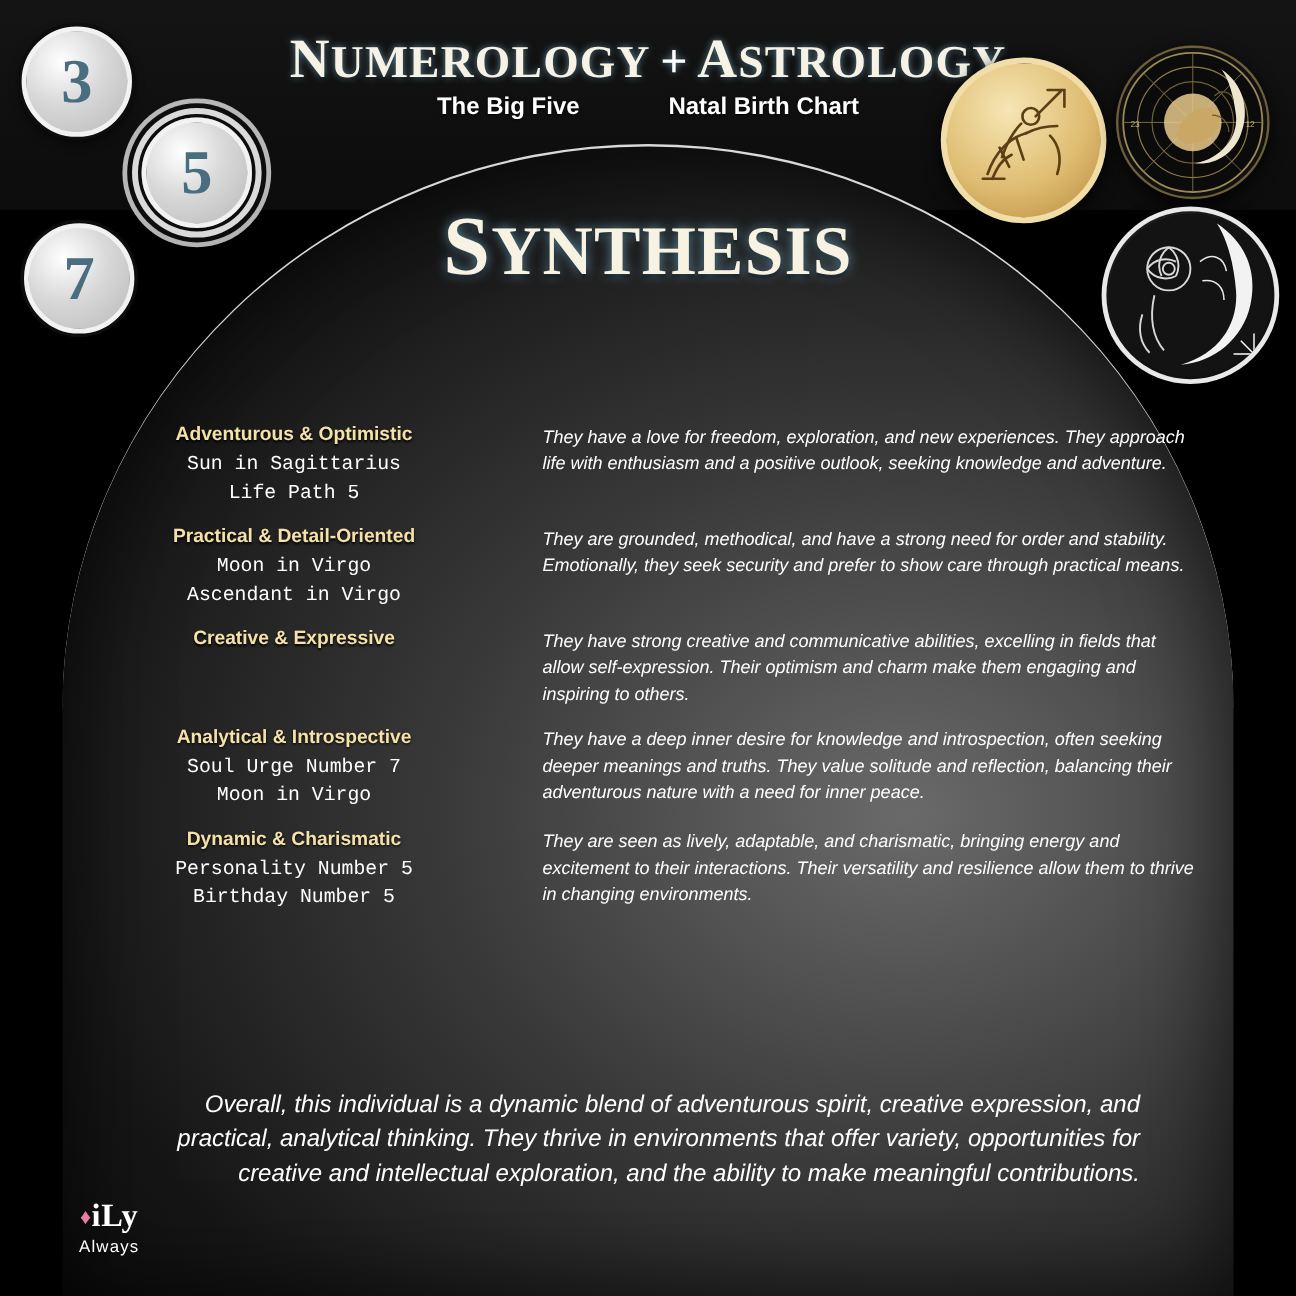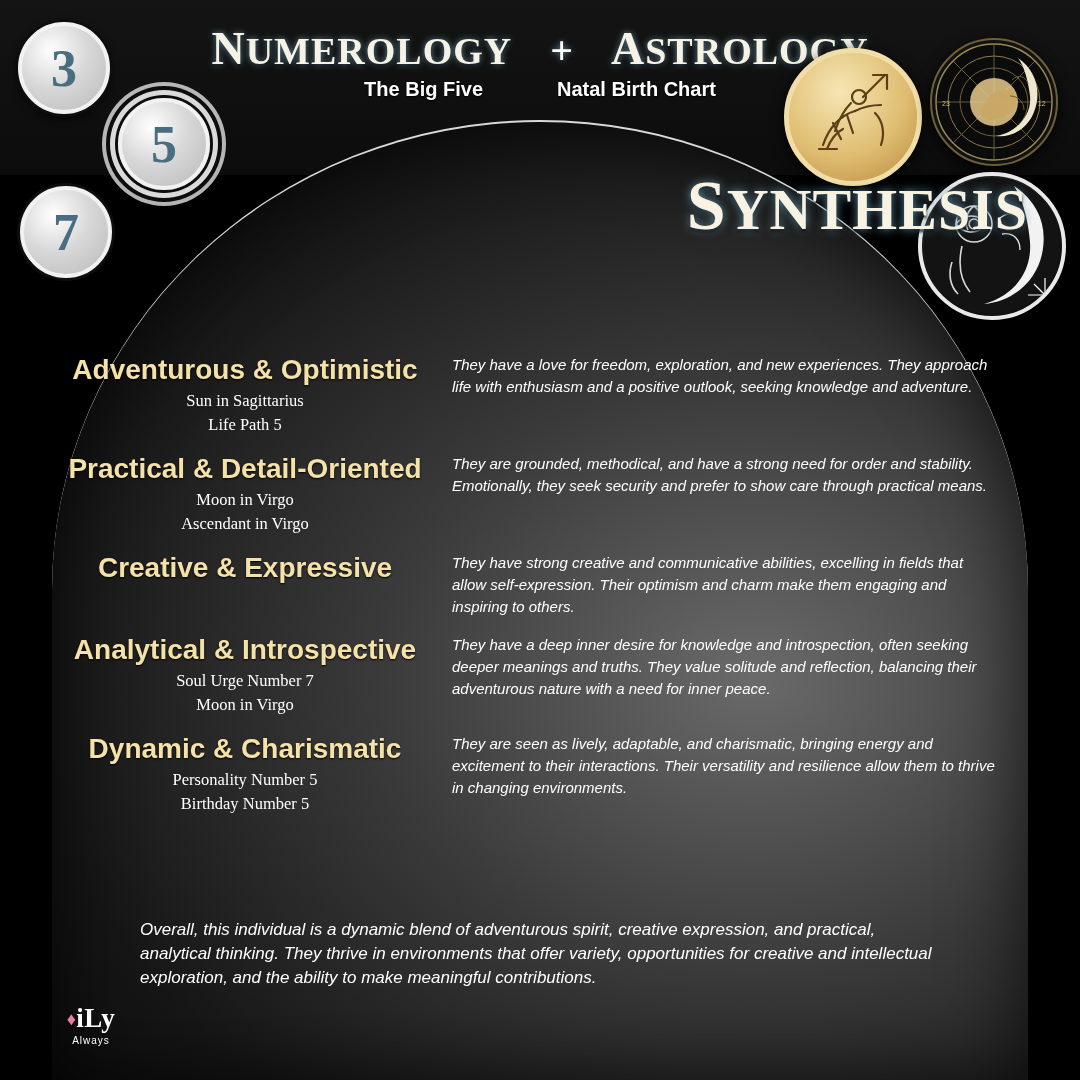--- a/index.html
+++ b/index.html
@@ -19,21 +19,21 @@
   .top-banner {
     position: absolute; top: 0; left: 0; width: 1080px; height: 175px;
     background: linear-gradient(180deg,#141414 0%,#0c0c0c 100%);
     overflow: hidden;
   }
   .banner-title-wrap {
     position: absolute; top: 22px; left: 0; width: 1080px;
     text-align: center;
   }
   .banner-line {
-    display: flex; align-items: baseline; justify-content: center; gap: 38px;
+    display: flex; align-items: baseline; justify-content: center; gap: 8px;
   }
   .ttl {
     font-family: "Liberation Serif", serif;
     font-weight: bold;
     color: #f6f3e6;
     letter-spacing: 1px;
     text-shadow: 0 0 6px rgba(120,170,190,.8), 0 2px 2px #000;
   }
   .ttl .cap { font-size: 46px; }
   .ttl .rest { font-size: 38px; }
@@ -103,64 +103,64 @@
   }
 
   .synth-title {
     position:absolute; left:0; top:48px; width:976px; text-align:center;
     font-family:"Liberation Serif", serif;
     font-weight:bold;
     color:#f7f2e2;
     line-height:1.04;
     text-shadow: 0 0 10px rgba(110,165,190,.85), 0 3px 3px rgba(0,0,0,.9);
   }
-  .synth-title .l1 { font-size:58px; letter-spacing:1px;text-align:right; }
+  .synth-title .l1 { font-size:58px; letter-spacing:1px; }
   .synth-title .l2 { font-size:58px; letter-spacing:1px; }
   .synth-title .cap { font-size:70px; }
 
   
   .rows {
     position:absolute; left:0; top:232px; width:976px;
   }
   .row { display:flex; margin-bottom:16px; }
   .row-left {
     width:400px; text-align:center; padding-right:14px; flex:0 0 400px;
   }
   .attr-title {
-    font-size:28px; font-weight:bold; color:#f5e2a8;
+    font-size:16px; font-weight:bold; color:#f5e2a8;
     font-family:"Liberation Sans", sans-serif;
     text-shadow:0 1px 2px #000;
   }
   .attr-sub {
     font-size:16.5px; color:#ffffff; margin-top:3px; line-height:1.45;
-    font-family:Liberation Serif, serif;
+    font-family:Liberation Mono, monospace;
   }
   .row-right {
     flex:1; padding-right:28px;
     font-style:italic; font-size:15px; line-height:1.47; color:#ffffff;
     font-family:"Liberation Sans", sans-serif;
   }
 
   .overall {
     position:absolute; left:88px; top:785px; width:810px;
-    text-align:left; font-style:italic; font-size:17px; line-height:1.42;
-    color:#ffffff; font-family:"Liberation Sans", sans-serif;margin-top:11px;
+    text-align:right; font-style:italic; font-size:20px; line-height:1.42;
+    color:#ffffff; font-family:"Liberation Sans", sans-serif;
   }
 
   
   .logo {
     position:absolute; left:36px; bottom:34px; width:110px; text-align:center;
     color:#ffffff;
   }
   .logo-main {
     font-family:"Liberation Serif", serif; font-size:27px; font-weight:bold;
     letter-spacing:.5px;
   }
   .logo-main .pink { color:#e87ea6; font-size:18px; vertical-align:2px; }
-  .logo-sub { font-size:10px; letter-spacing:1px; margin-top:1px; }
+  .logo-sub { font-size:14px; letter-spacing:1px; margin-top:1px; }
 
   svg { display:block; }
 </style>
 </head>
 <body>
 
 <div id="root">
 
   <div class="top-banner">
     <div class="banner-title-wrap">

